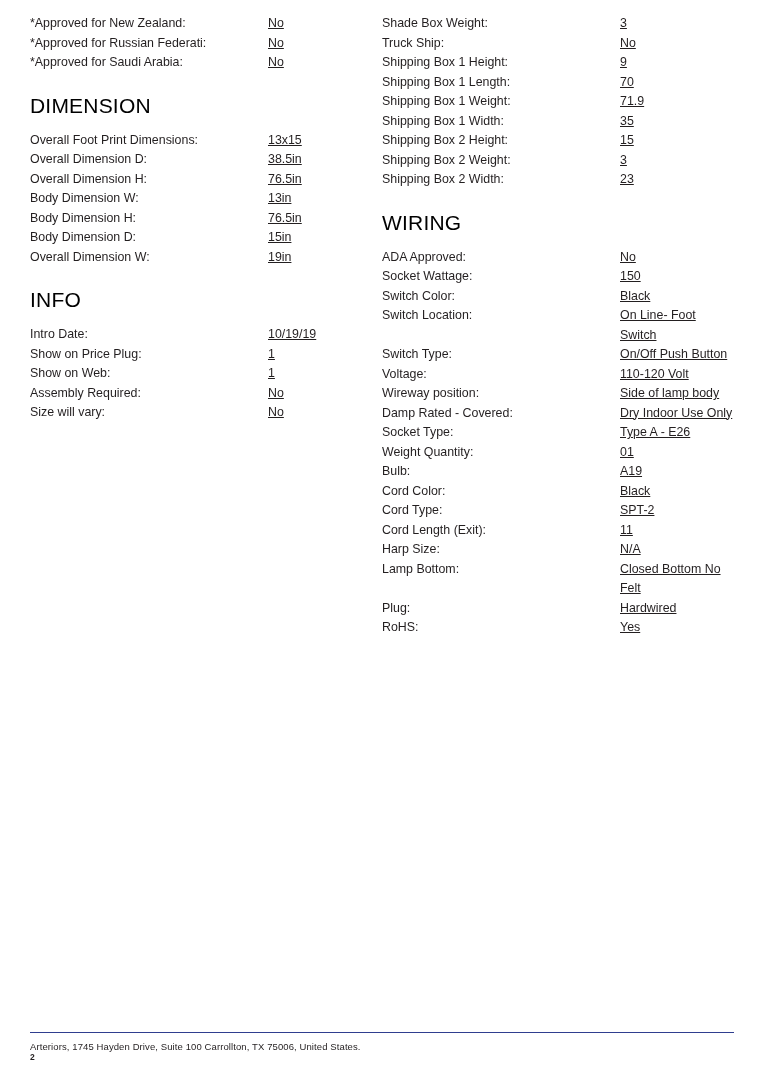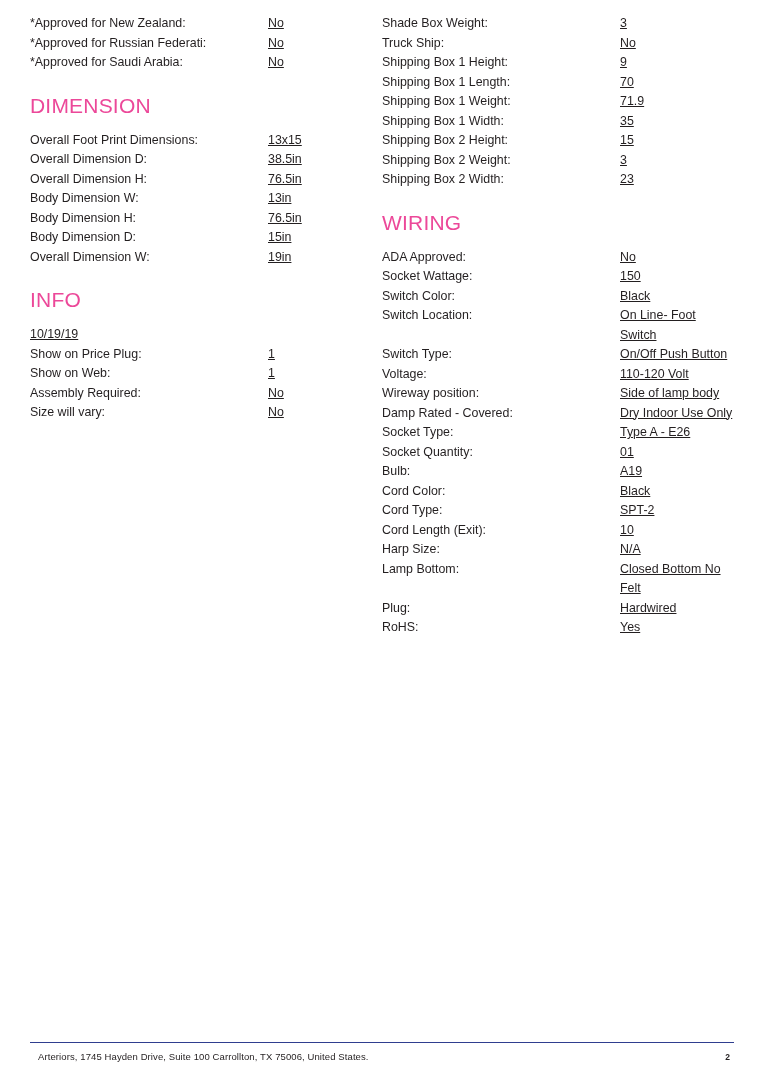--- a/index.html
+++ b/index.html
@@ -52,47 +52,46 @@
   }
   .spec-value {
     flex: 1 1 auto;
     box-sizing: border-box;
     text-decoration: underline;
   }
   .section-title {
     font-size: 21px;
     line-height: 26px;
     font-weight: normal;
-    color: #ec4899;
+    color: #000000;
     margin: 20px 0 12px 0;
     letter-spacing: 0.2px;
   }
   .block {
     margin: 0;
   }
 
   .footer {
     position: absolute;
     left: 30px;
     right: 30px;
     bottom: 18px;
   }
   .footer-rule {
     border-top: 1px solid #2f3e8f;
     width: 100%;
     margin-bottom: 8px;
   }
   .footer-inner {
     display: flex;
-    flex-direction: row;
+    flex-direction: column;
     justify-content: space-between;
     align-items: baseline;
     font-size: 9.5px;
     color: #231f20;
-    margin-left: 8px;
   }
   .footer-address {
     font-size: 9.5px;
     letter-spacing: 0.1px;
   }
   .page-number {
     font-size: 8.5px;
     font-weight: bold;
     color: #231f20;
     padding-right: 4px;
@@ -152,20 +151,21 @@
         <div class="spec-row">
           <div class="spec-label">Overall Dimension W:</div>
           <div class="spec-value">19in</div>
         </div>
       </div>
 
       <h2 class="section-title">INFO</h2>
 
       <div class="block">
         <div class="spec-row">
+          <div class="spec-label">Intro Date:</div>
           <div class="spec-value">10/19/19</div>
         </div>
         <div class="spec-row">
           <div class="spec-label">Show on Price Plug:</div>
           <div class="spec-value">1</div>
         </div>
         <div class="spec-row">
           <div class="spec-label">Show on Web:</div>
           <div class="spec-value">1</div>
         </div>
@@ -255,38 +255,38 @@
         </div>
         <div class="spec-row">
           <div class="spec-label">Damp Rated - Covered:</div>
           <div class="spec-value">Dry Indoor Use Only</div>
         </div>
         <div class="spec-row">
           <div class="spec-label">Socket Type:</div>
           <div class="spec-value">Type A - E26</div>
         </div>
         <div class="spec-row">
-          <div class="spec-label">Socket Quantity:</div>
+          <div class="spec-label">Weight Quantity:</div>
           <div class="spec-value">01</div>
         </div>
         <div class="spec-row">
           <div class="spec-label">Bulb:</div>
           <div class="spec-value">A19</div>
         </div>
         <div class="spec-row">
           <div class="spec-label">Cord Color:</div>
           <div class="spec-value">Black</div>
         </div>
         <div class="spec-row">
           <div class="spec-label">Cord Type:</div>
           <div class="spec-value">SPT-2</div>
         </div>
         <div class="spec-row">
           <div class="spec-label">Cord Length (Exit):</div>
-          <div class="spec-value">10</div>
+          <div class="spec-value">11</div>
         </div>
         <div class="spec-row">
           <div class="spec-label">Harp Size:</div>
           <div class="spec-value">N/A</div>
         </div>
         <div class="spec-row">
           <div class="spec-label">Lamp Bottom:</div>
           <div class="spec-value">Closed Bottom No Felt</div>
         </div>
         <div class="spec-row">

